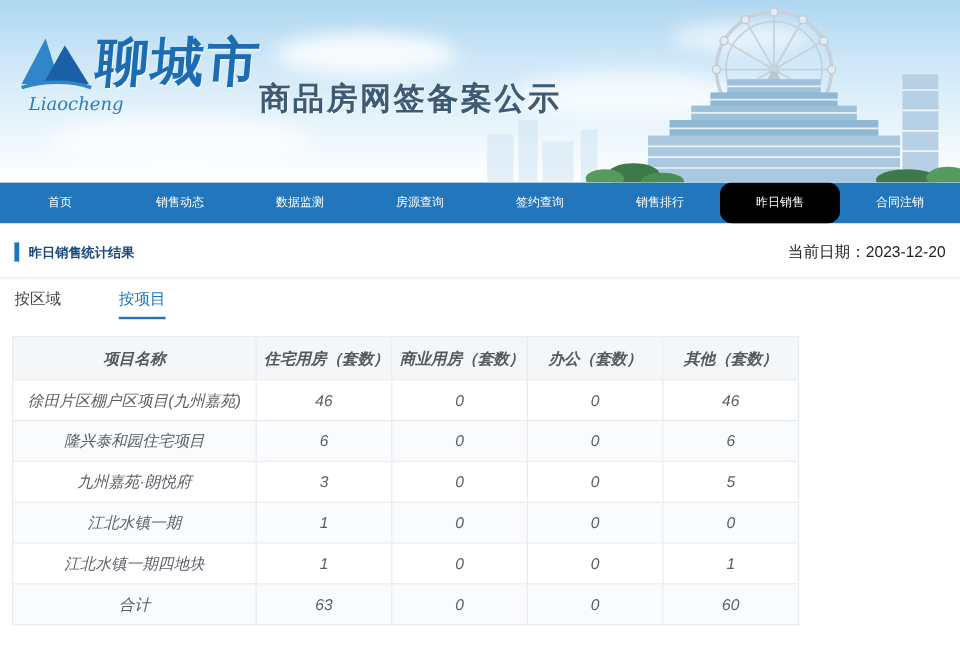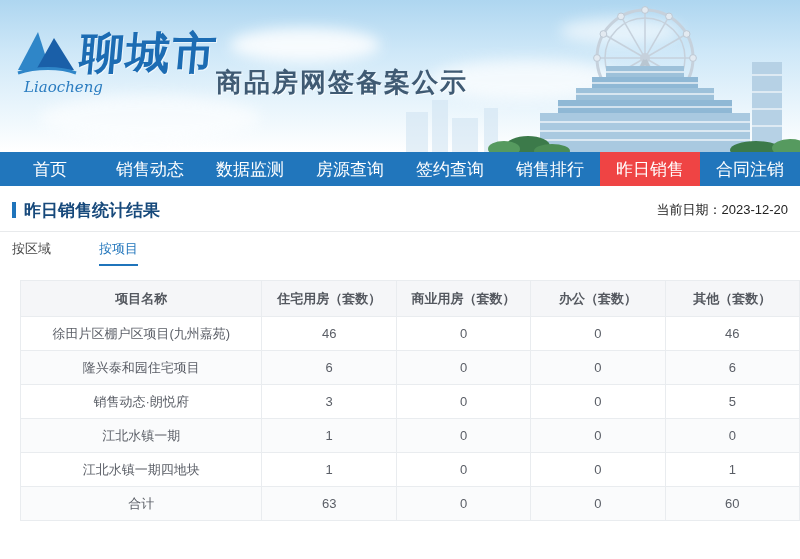--- a/index.html
+++ b/index.html
@@ -21,37 +21,37 @@
     color:#2a7cc0; font-family:"DejaVu Serif","Liberation Serif",serif; }
   .site-name { position:absolute; left:80px; top:28px; font-size:44px; line-height:1.15; font-weight:bold;
     color:#1c6cb3; font-family:"DejaVu Serif","Liberation Serif",serif; transform:skewX(-5deg); letter-spacing:2px;
     text-shadow:1px 1px 0 rgba(255,255,255,.6); }
   .site-subtitle { position:absolute; left:216px; top:52px; font-size:26px; line-height:1.15; font-weight:bold;
     color:#3f5a73; letter-spacing:2px; text-shadow:1px 1px 0 rgba(255,255,255,.7);margin-top:16px; }
 
   
   .nav { display:flex; height:34px; background:#2176bc; }
   .nav-item { flex:1; display:flex; align-items:center; justify-content:center;
-    color:#ffffff; font-size:17px; cursor:pointer; white-space:nowrap; }
-  .nav-item.active { background:#ef4444; }
+    color:#ffffff; font-size:10px; cursor:pointer; white-space:nowrap; }
+  .nav-item.active { background:#000000;border-radius:10px; }
 
   
   .content { padding-top:12px; }
   .title-row { display:flex; align-items:center; justify-content:space-between; padding:0 12px; height:24px; }
-  .page-title { display:flex; align-items:center; font-size:17px; font-weight:bold; color:#17497b; }
+  .page-title { display:flex; align-items:center; font-size:11px; font-weight:bold; color:#17497b; }
   .accent { display:inline-block; width:4px; height:16px; background:#1f74bb; margin-right:8px; }
   .date { font-size:13px; color:#222; }
   .divider { margin-top:9px; border-bottom:1px solid #e8eaec; }
   .tabs { display:flex; padding:0 12px; margin-top:2px; height:32px; align-items:stretch;gap:20px; }
   .tab { display:flex; align-items:center; font-size:13px; color:#444; margin-right:28px;
     cursor:pointer; border-bottom:2px solid transparent; }
   .tab.active { color:#1f74bb; border-bottom-color:#1f74bb; }
 
   
-  .data-table { width:780px; margin:14px 20px 0; border-collapse:collapse; font-size:13px; color:#5a5e66; table-layout:fixed; }
+  .data-table { width:656px; margin:14px 10px 0; border-collapse:collapse; font-size:13px; color:#5a5e66; table-layout:fixed;font-style:italic; }
   .data-table th, .data-table td { border:1px solid #e9ecef; text-align:center; padding:0 6px;
     overflow:hidden; white-space:nowrap; }
   .data-table th { background:#f5f6f8; color:#54585f; font-weight:bold; height:36px; }
   .data-table td { height:34px; }
   .data-table th:first-child, .data-table td:first-child { width:31%; }
   .data-table tbody tr:nth-child(even) { background:#fafbfc; }
 </style>
 </head>
 <body>
 
@@ -188,21 +188,21 @@
             <td>46</td>
           </tr>
           <tr>
             <td>隆兴泰和园住宅项目</td>
             <td>6</td>
             <td>0</td>
             <td>0</td>
             <td>6</td>
           </tr>
           <tr>
-            <td>销售动态·朗悦府</td>
+            <td>九州嘉苑·朗悦府</td>
             <td>3</td>
             <td>0</td>
             <td>0</td>
             <td>5</td>
           </tr>
           <tr>
             <td>江北水镇一期</td>
             <td>1</td>
             <td>0</td>
             <td>0</td>

